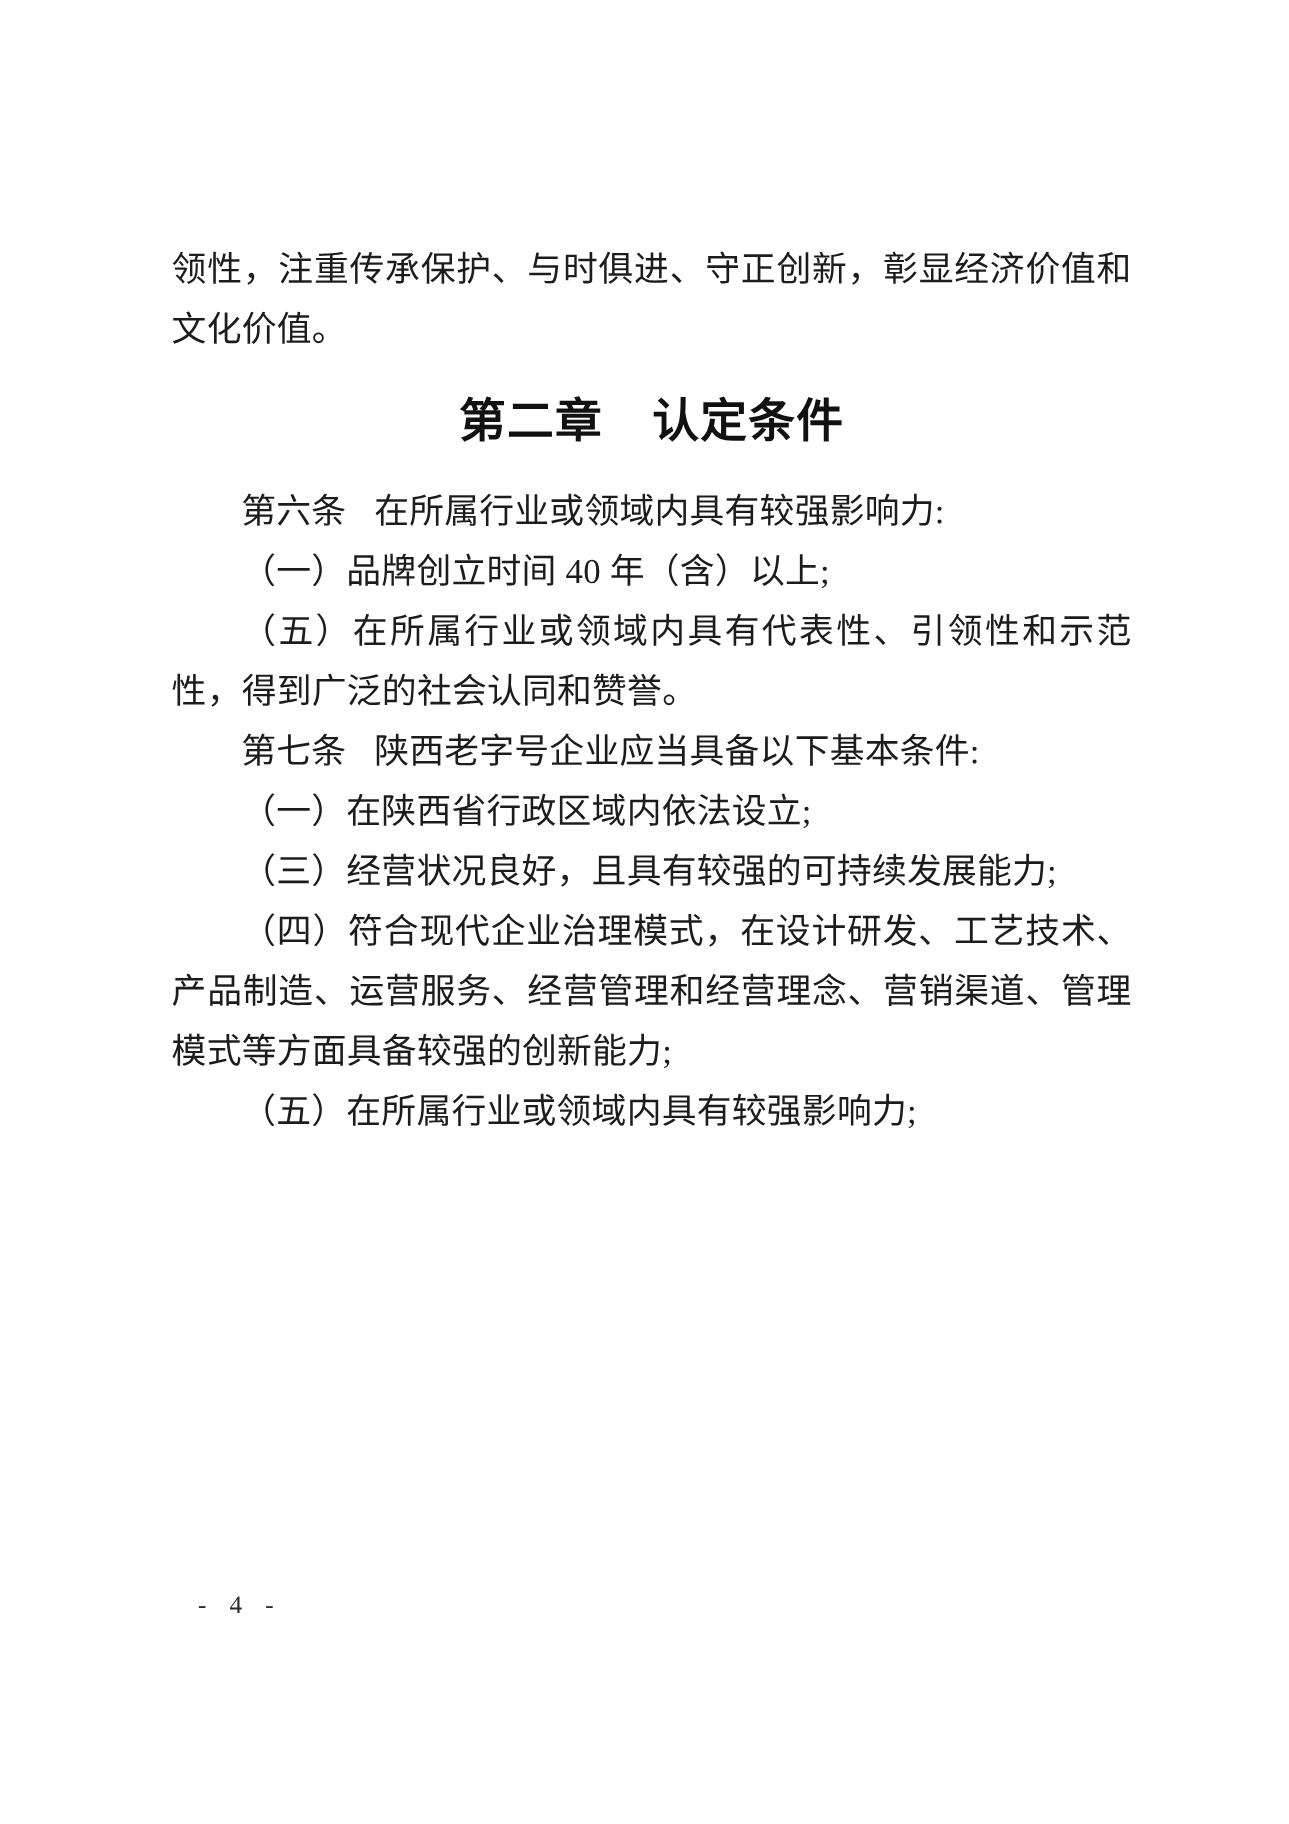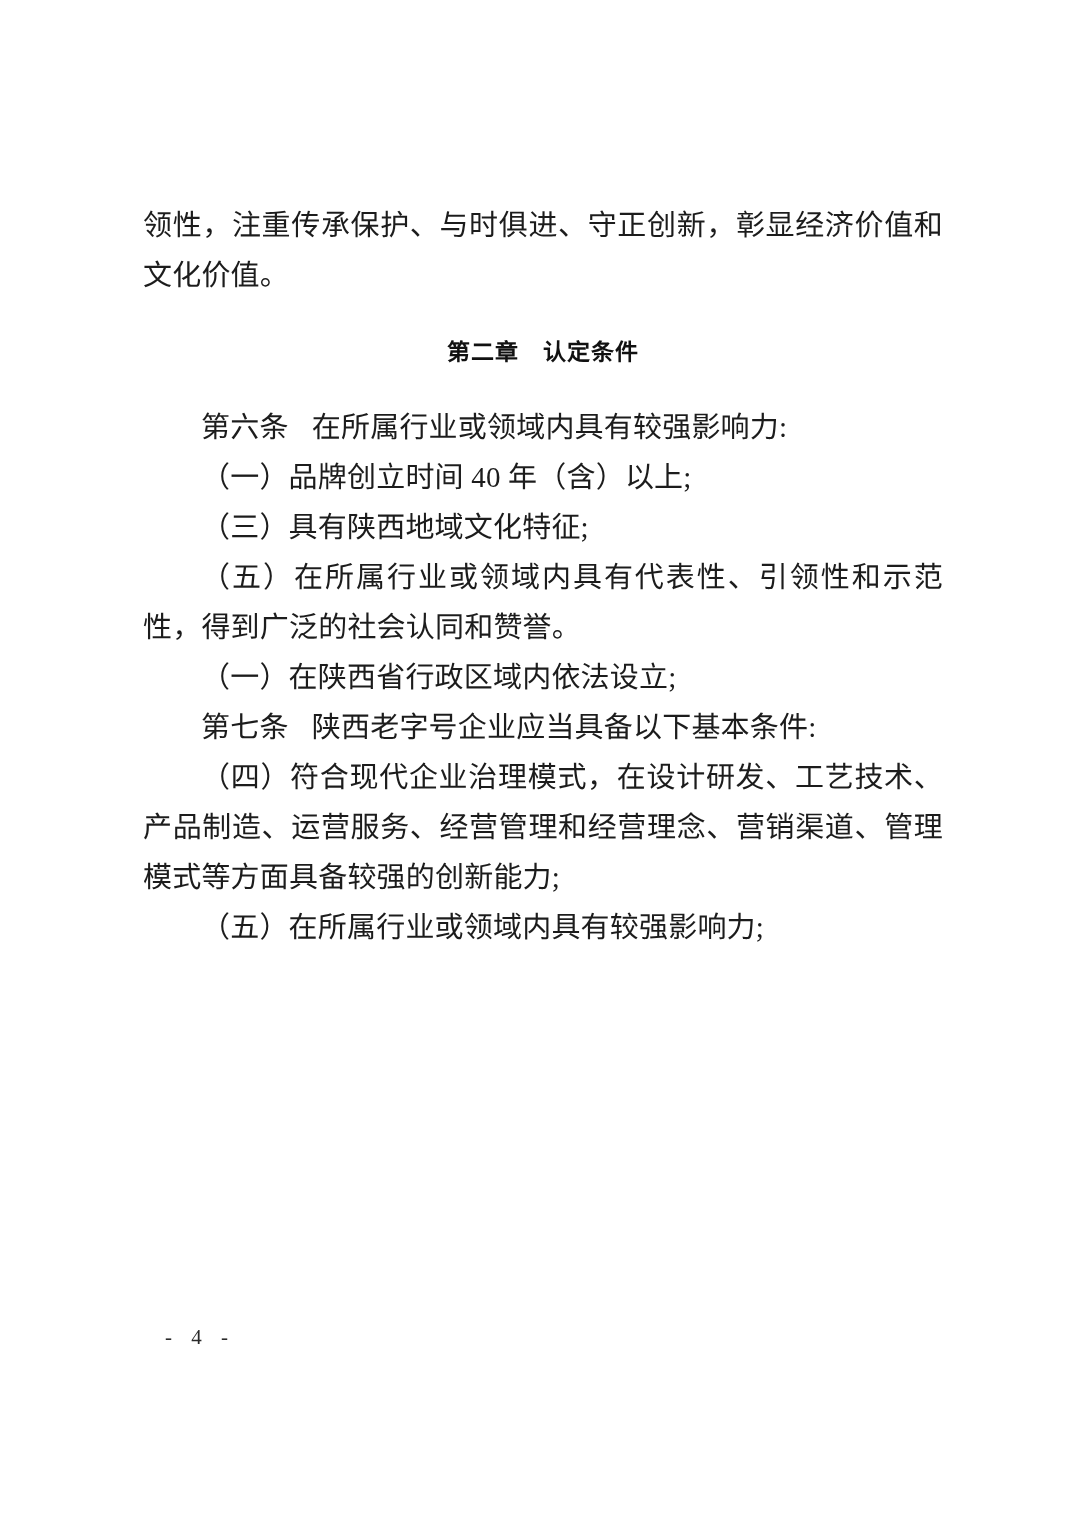--- a/index.html
+++ b/index.html
@@ -30,21 +30,21 @@
     margin: 0;
     text-indent: 2em;
   }
   .para.no-indent {
     text-indent: 0;
   }
   .chapter {
     margin: 24px 0 22px 0;
     font-family: "Liberation Sans", "DejaVu Sans", sans-serif;
     font-weight: 700;
-    font-size: 23px;
+    font-size: 39px;
     line-height: 56px;
     letter-spacing: 1px;
     text-align: center;
     text-indent: 0;
     color: #111111;
   }
   .chapter-gap {
     display: inline-block;
     width: 1.05em;
   }
@@ -68,25 +68,25 @@
 <div class="page">
   <div class="doc">
 
     <p class="para no-indent">领性，注重传承保护、与时俱进、守正创新，彰显经济价值和文化价值。</p>
 
     <h2 class="chapter"><span>第二章</span><span class="chapter-gap"></span><span>认定条件</span></h2>
 
     <p class="para article-lead"><span class="lead">第六条</span><span>在所属行业或领域内具有较强影响力:</span></p>
 
     <p class="para">（一）品牌创立时间 40 年（含）以上;</p>
-    <p class="para">（三）具有陕西地域文化特征;</p>
     <p class="para">（五）在所属行业或领域内具有代表性、引领性和示范性，得到广泛的社会认同和赞誉。</p>
 
+    <p class="para article-lead"><span class="lead">第七条</span><span>陕西老字号企业应当具备以下基本条件:</span></p>
+
     <p class="para">（一）在陕西省行政区域内依法设立;</p>
-
-    <p class="para article-lead"><span class="lead">第七条</span><span>陕西老字号企业应当具备以下基本条件:</span></p>
+    <p class="para">（三）经营状况良好，且具有较强的可持续发展能力;</p>
     <p class="para">（四）符合现代企业治理模式，在设计研发、工艺技术、产品制造、运营服务、经营管理和经营理念、营销渠道、管理模式等方面具备较强的创新能力;</p>
     <p class="para">（五）在所属行业或领域内具有较强影响力;</p>
 
   </div>
 
   <div class="page-number">- 4 -</div>
 </div>
 
 </body></html>

